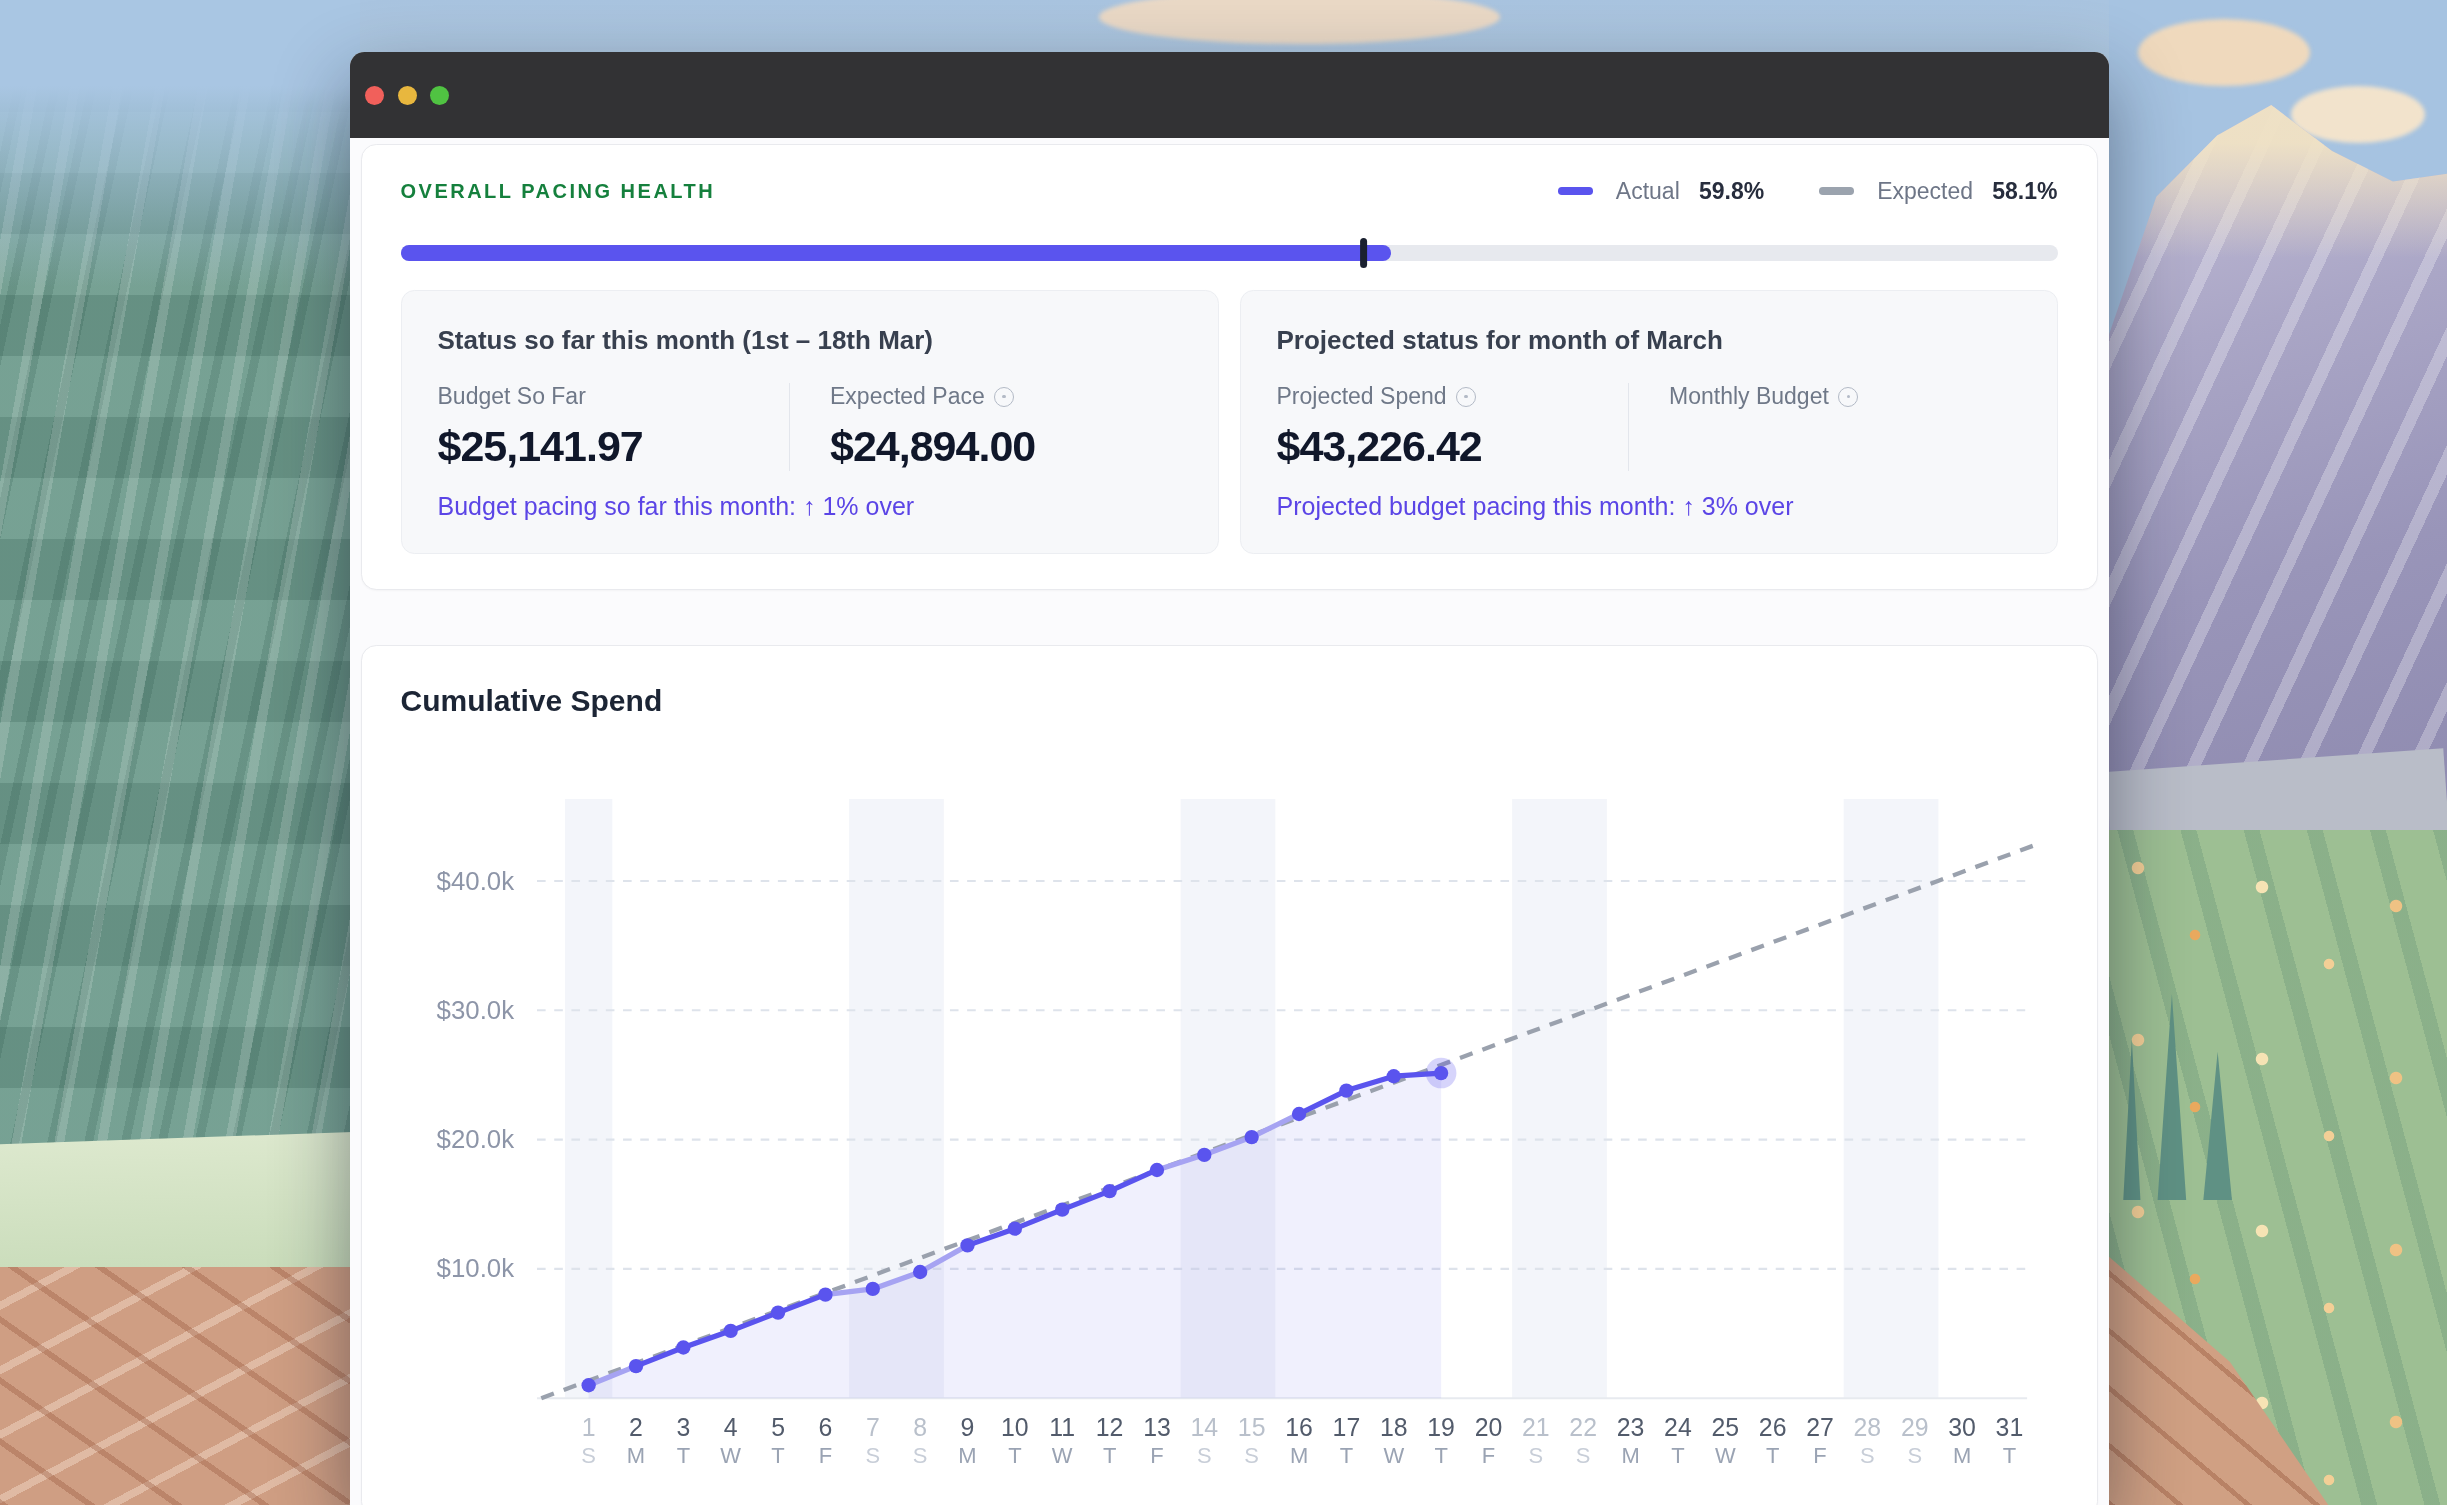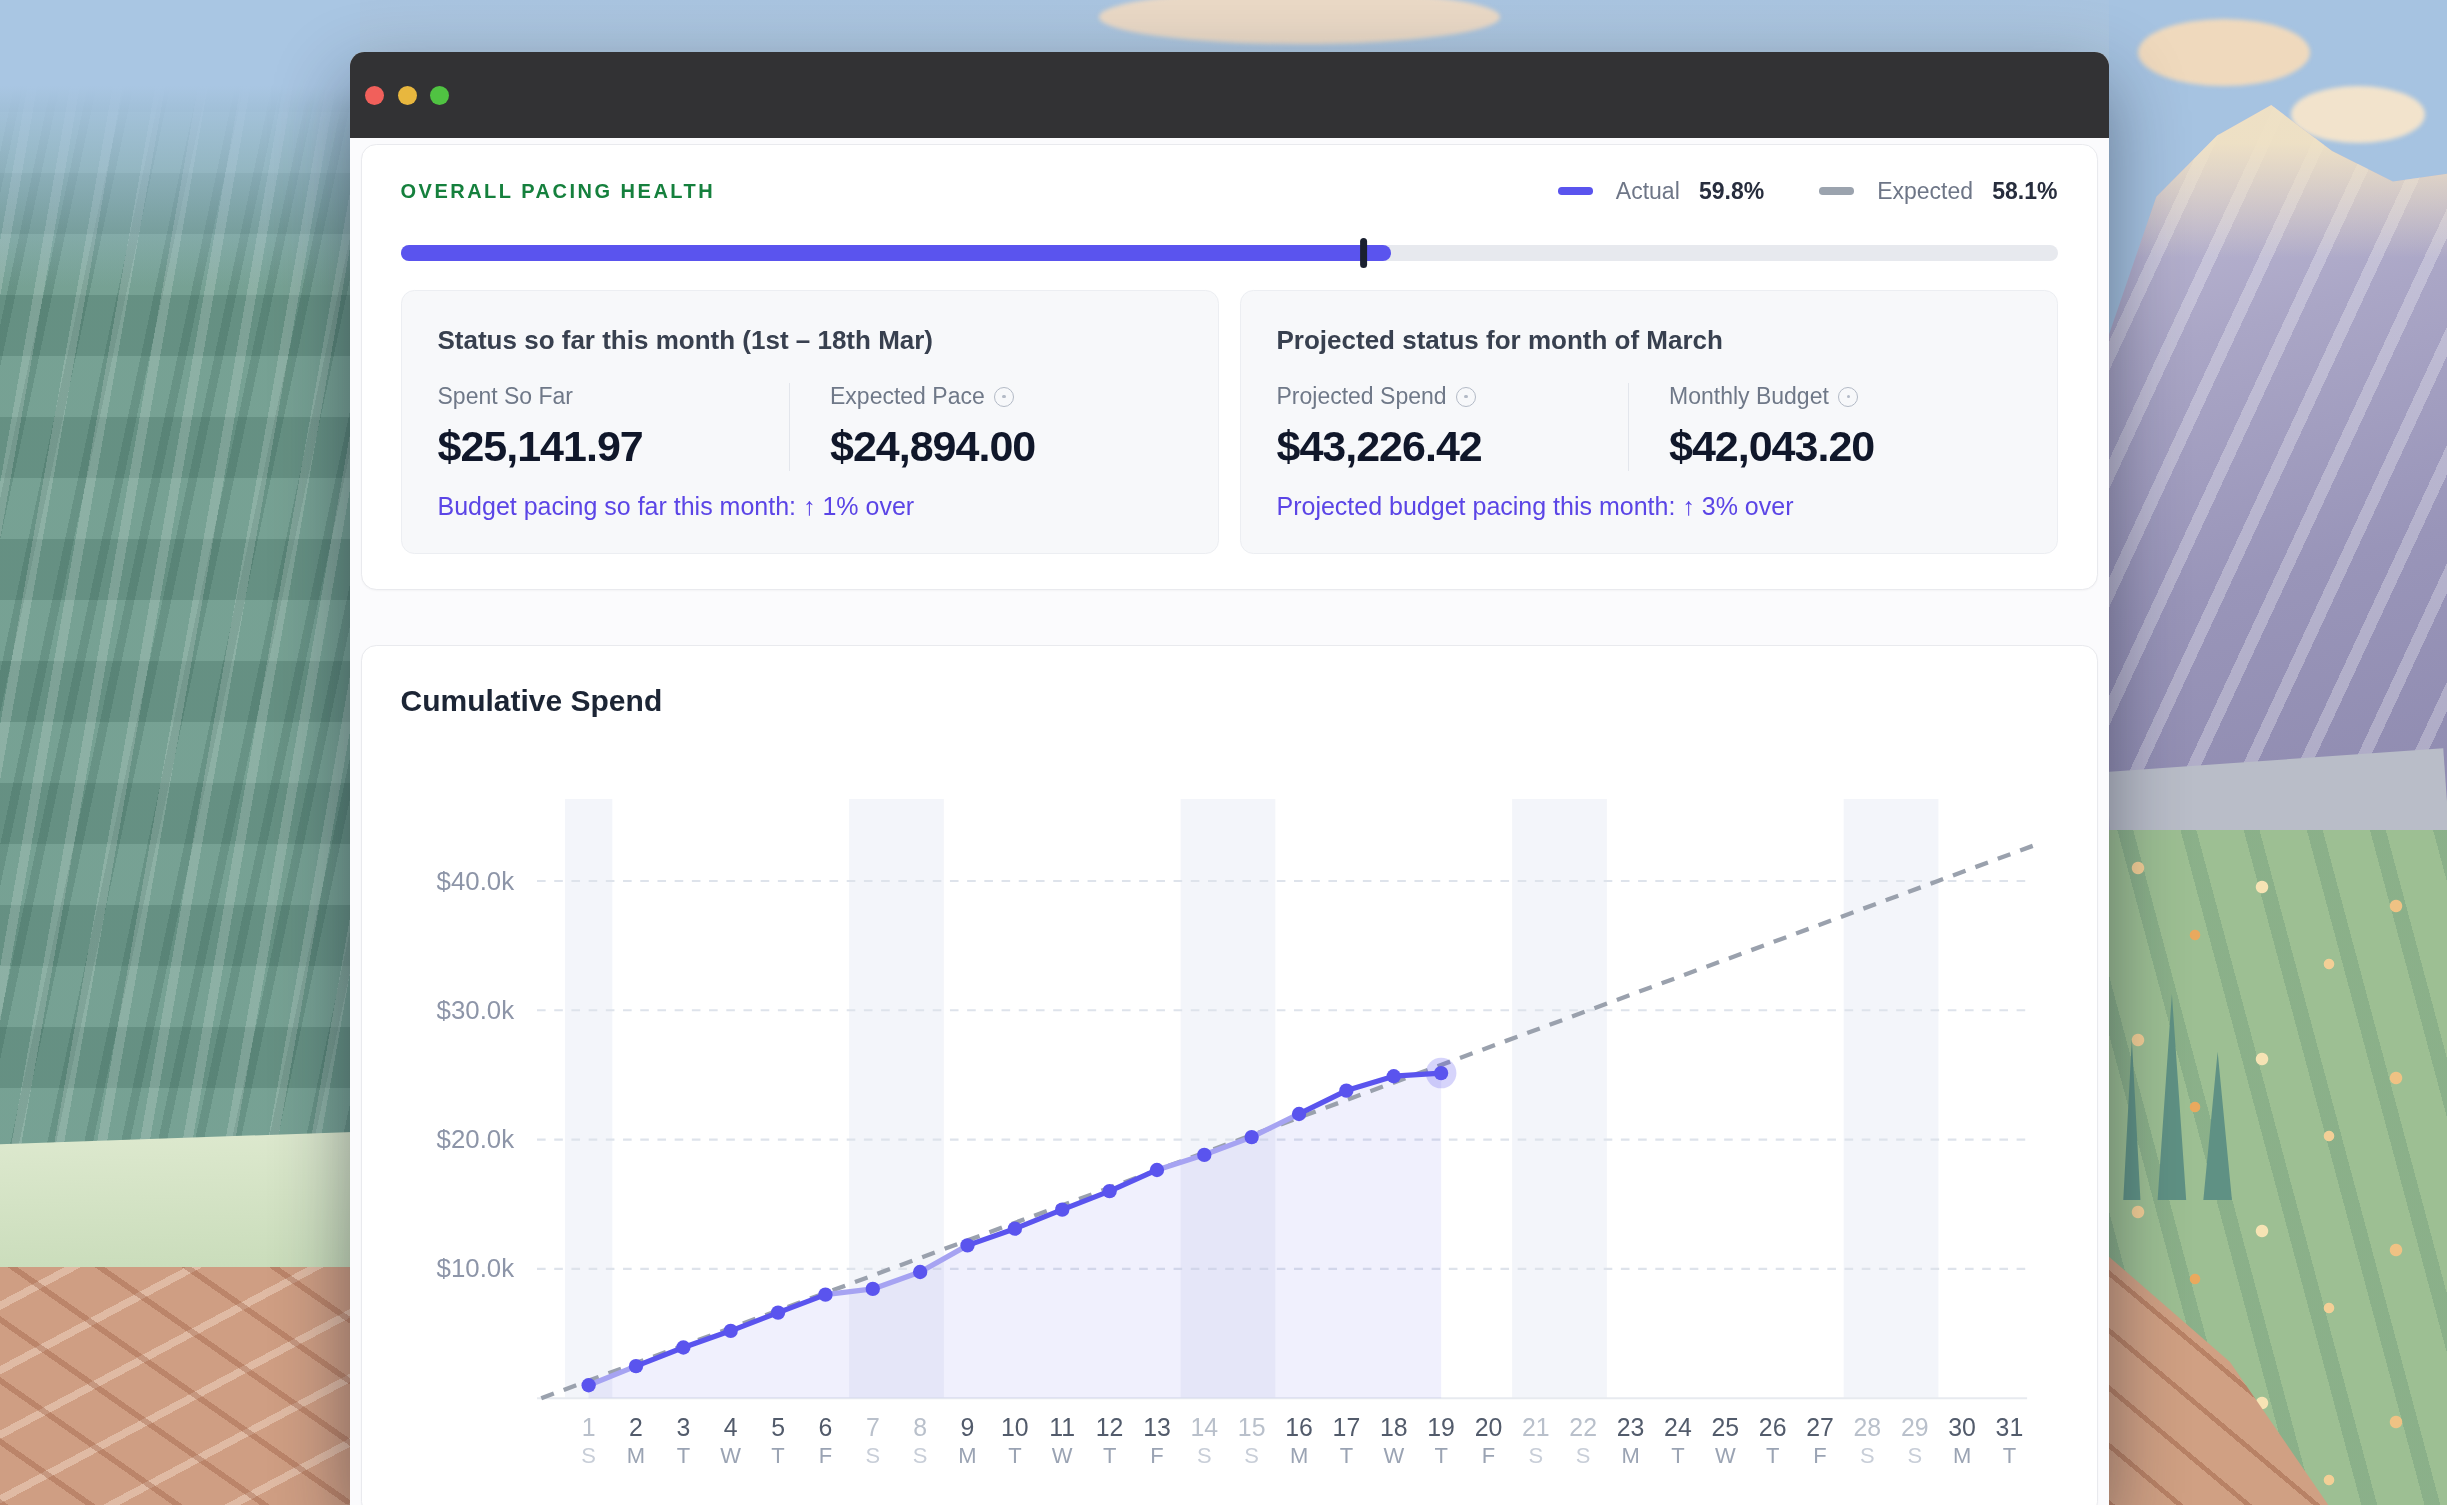--- a/index.html
+++ b/index.html
@@ -142,21 +142,21 @@
       </div>
       <div class="bar-marker" id="bar-marker" style="left: 58.1%; background: rgb(27, 33, 48);"></div>
     </div>
 
     <div class="cards-row">
       <div class="stat-card">
         <div class="card-title">Status so far this month (1st – 18th Mar)</div>
         <div class="metrics">
           <div class="metric">
             <div class="metric-label">
-              <span>Spent So Far</span>
+              <span>Budget So Far</span>
 
             </div>
             <div class="metric-value">$25,141.97</div>
           </div>
           <div class="metric">
             <div class="metric-label">
               <span>Expected Pace</span>
               <span class="info-icon"></span>
             </div>
             <div class="metric-value">$24,894.00</div>
@@ -173,21 +173,20 @@
               <span>Projected Spend</span>
               <span class="info-icon"></span>
             </div>
             <div class="metric-value">$43,226.42</div>
           </div>
           <div class="metric">
             <div class="metric-label">
               <span>Monthly Budget</span>
               <span class="info-icon"></span>
             </div>
-            <div class="metric-value">$42,043.20</div>
           </div>
         </div>
         <div class="card-note">Projected budget pacing this month: ↑ 3% over</div>
       </div>
     </div>
   </div>
 
   <div class="panel panel-chart">
     <div class="chart-title">Cumulative Spend</div>
     <svg id="chart-svg" width="1735" height="865" viewBox="0 0 1815 905">

